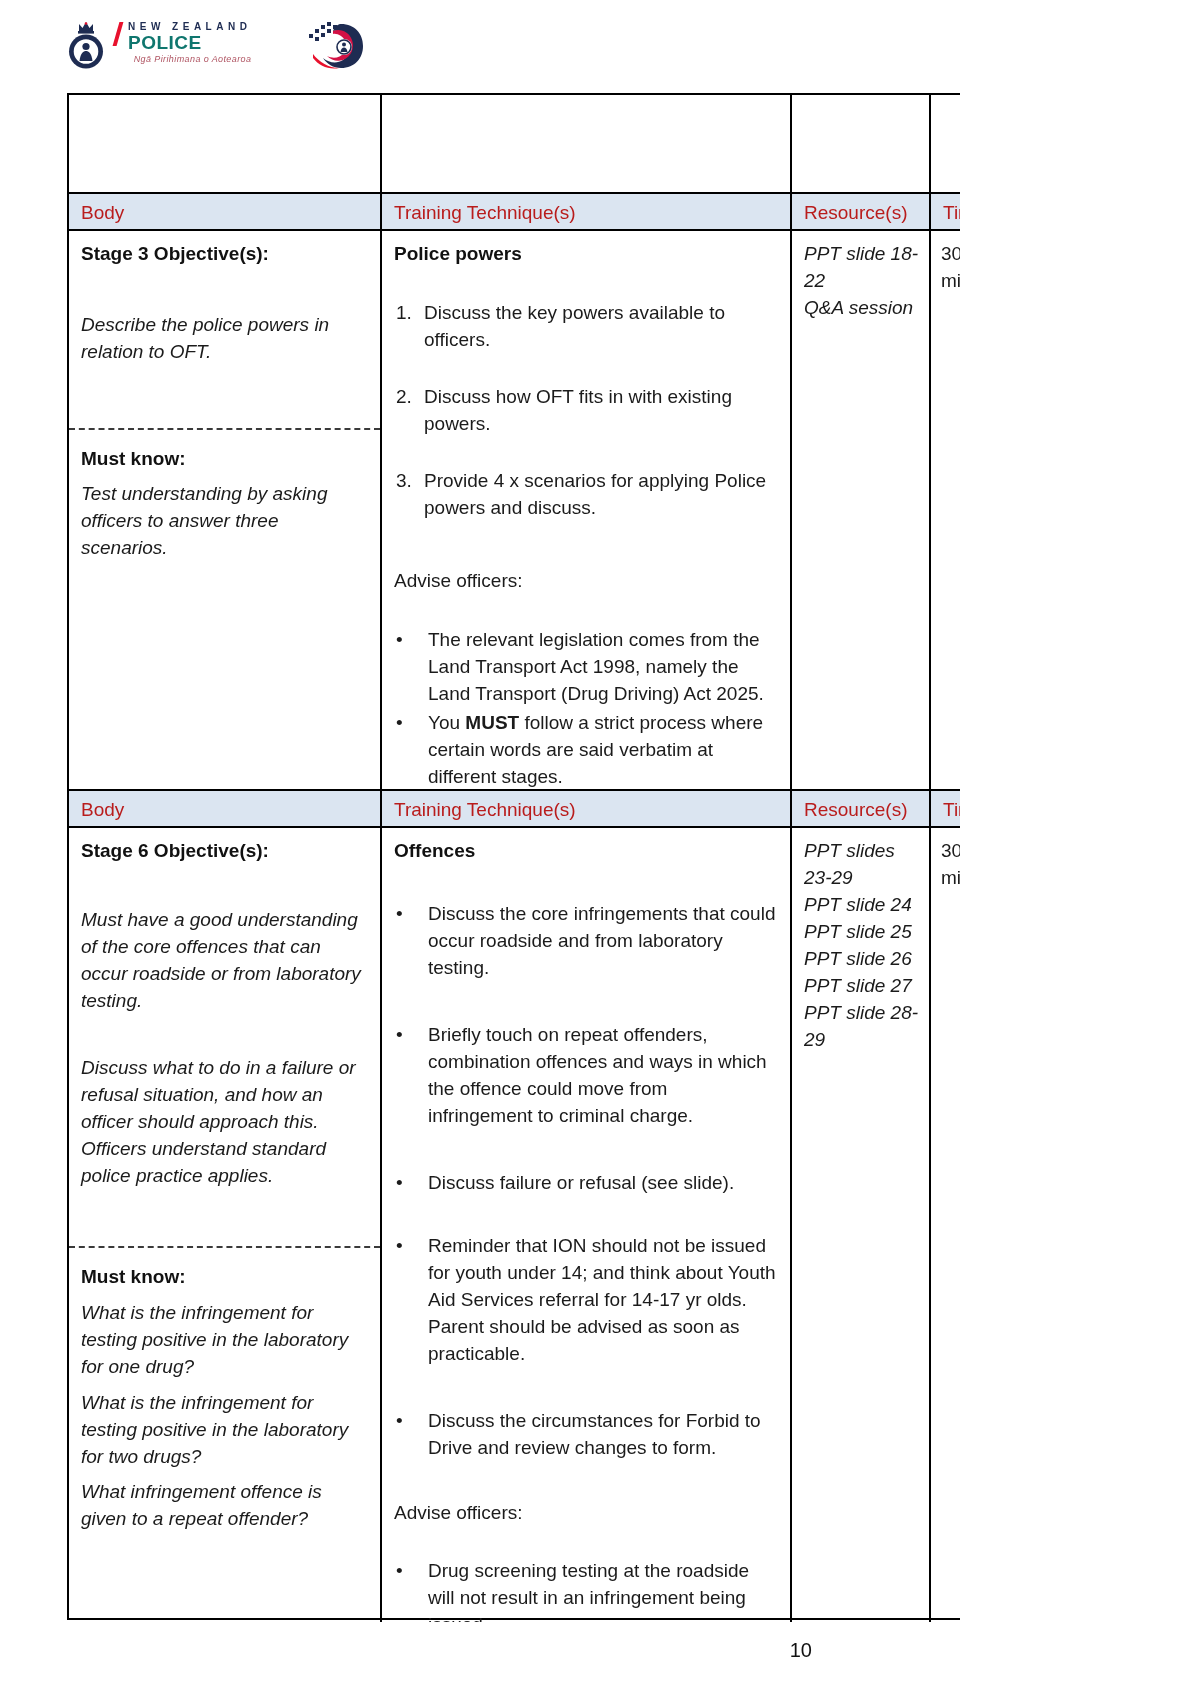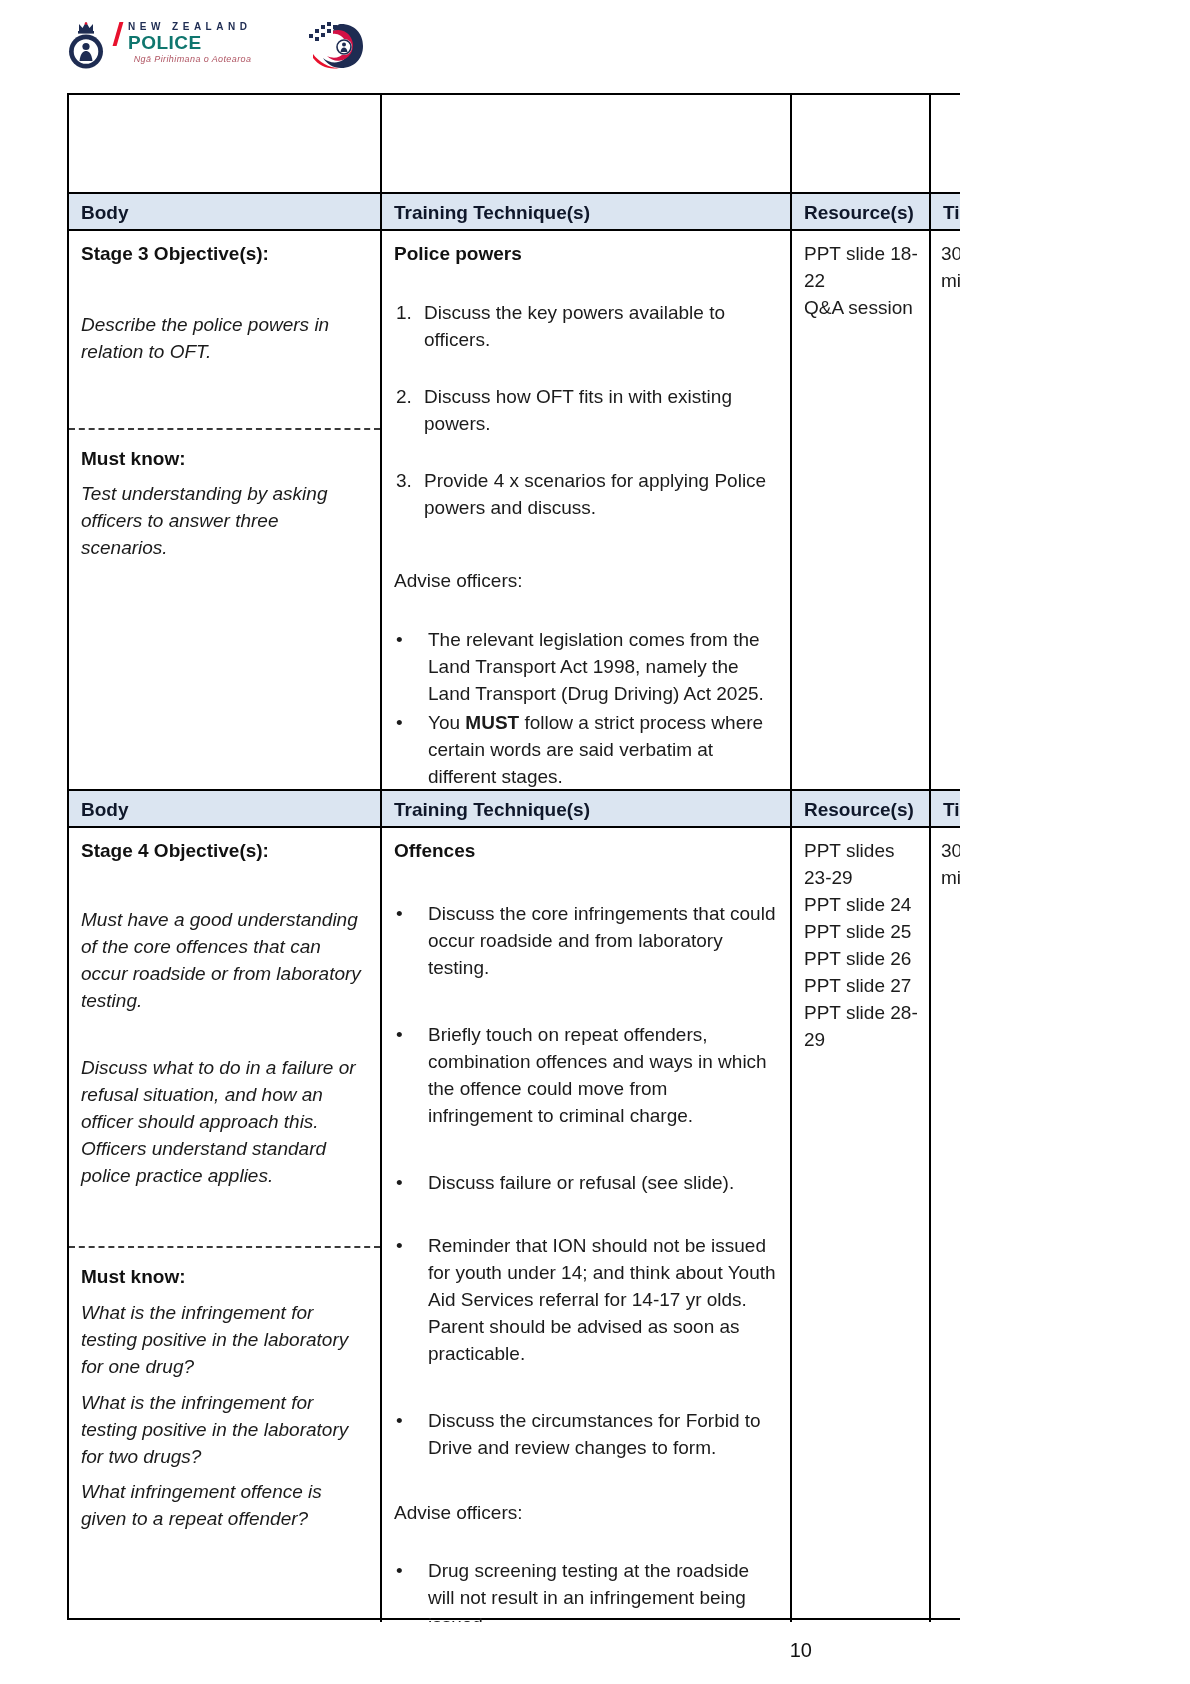--- a/index.html
+++ b/index.html
@@ -42,21 +42,21 @@
     display:grid;
     grid-template-columns:313px 410px 139px 75px;
     grid-template-rows:99px 37px 560px 37px 794px;
     border:2px solid #000;
     font-size:19px; line-height:1.42;
   }
   .cell { border-right:2px solid #000; border-bottom:2px solid #000; padding:10px 12px; overflow:hidden; }
   .cell.last-col { border-right:none; }
   .cell.last-row { border-bottom:none; }
   .th {
-    background:#dbe5f1; font-weight:700; color:#0f172a;
+    background:#dbe5f1; font-weight:400; color:#b91c1c;
     padding-top:6px; padding-bottom:6px;
   }
   .bold-title { font-weight:700; color:#111; }
   .it { font-style:italic; }
   .dash-divider {
     border-top:2px dashed #3a3a3a;
     margin:0 -12px;
   }
 
   
@@ -87,21 +87,21 @@
 
   
   .s4-bullets { margin-top:36px; }
   .s4-bullets li { margin-bottom:40px; }
   .s4-bullets li:nth-child(3) { margin-bottom:36px; }
   .s4-bullets li:last-child { margin-bottom:0; }
   .s4-advise-title { margin-top:38px; }
   .s4-advise { margin-top:32px; }
 
   
-  .res { padding:10px 6px 10px 12px; }
+  .res { padding:10px 6px 10px 12px;font-style:italic; }
   .res p { margin:0; }
   .s3-r1 { margin-top:148px; }
   .s4-r1 { margin-top:12px; }
   .s4-r2 { margin-top:66px; }
   .s4-r3 { margin-top:96px; }
   .s4-r4 { margin-top:34px; }
   .s4-r5 { margin-top:128px; }
 
   .time-cell { padding:10px 8px 10px 10px; }
 
@@ -212,21 +212,21 @@
     </div>
 
     <div class="cell last-col time-cell">30 mins</div>
 
     <div class="cell th">Body</div>
     <div class="cell th">Training Technique(s)</div>
     <div class="cell th">Resource(s)</div>
     <div class="cell th last-col">Time</div>
 
     <div class="cell last-row">
-      <p class="bold-title">Stage 4 Objective(s):</p>
+      <p class="bold-title">Stage 6 Objective(s):</p>
       <p class="it s4-objective1">Must have a good understanding of the core offences that can occur roadside or from laboratory testing.</p>
       <p class="it s4-objective2">Discuss what to do in a failure or refusal situation, and how an officer should approach this. Officers understand standard police practice applies.</p>
       <div class="dash-divider s4-divider"></div>
       <p class="bold-title s4-mustknow-title">Must know:</p>
       <p class="it s4-q">What is the infringement for testing positive in the laboratory for one drug?</p>
       <p class="it s4-q">What is the infringement for testing positive in the laboratory for two drugs?</p>
       <p class="it s4-q">What infringement offence is given to a repeat offender?</p>
     </div>
 
     <div class="cell last-row">

